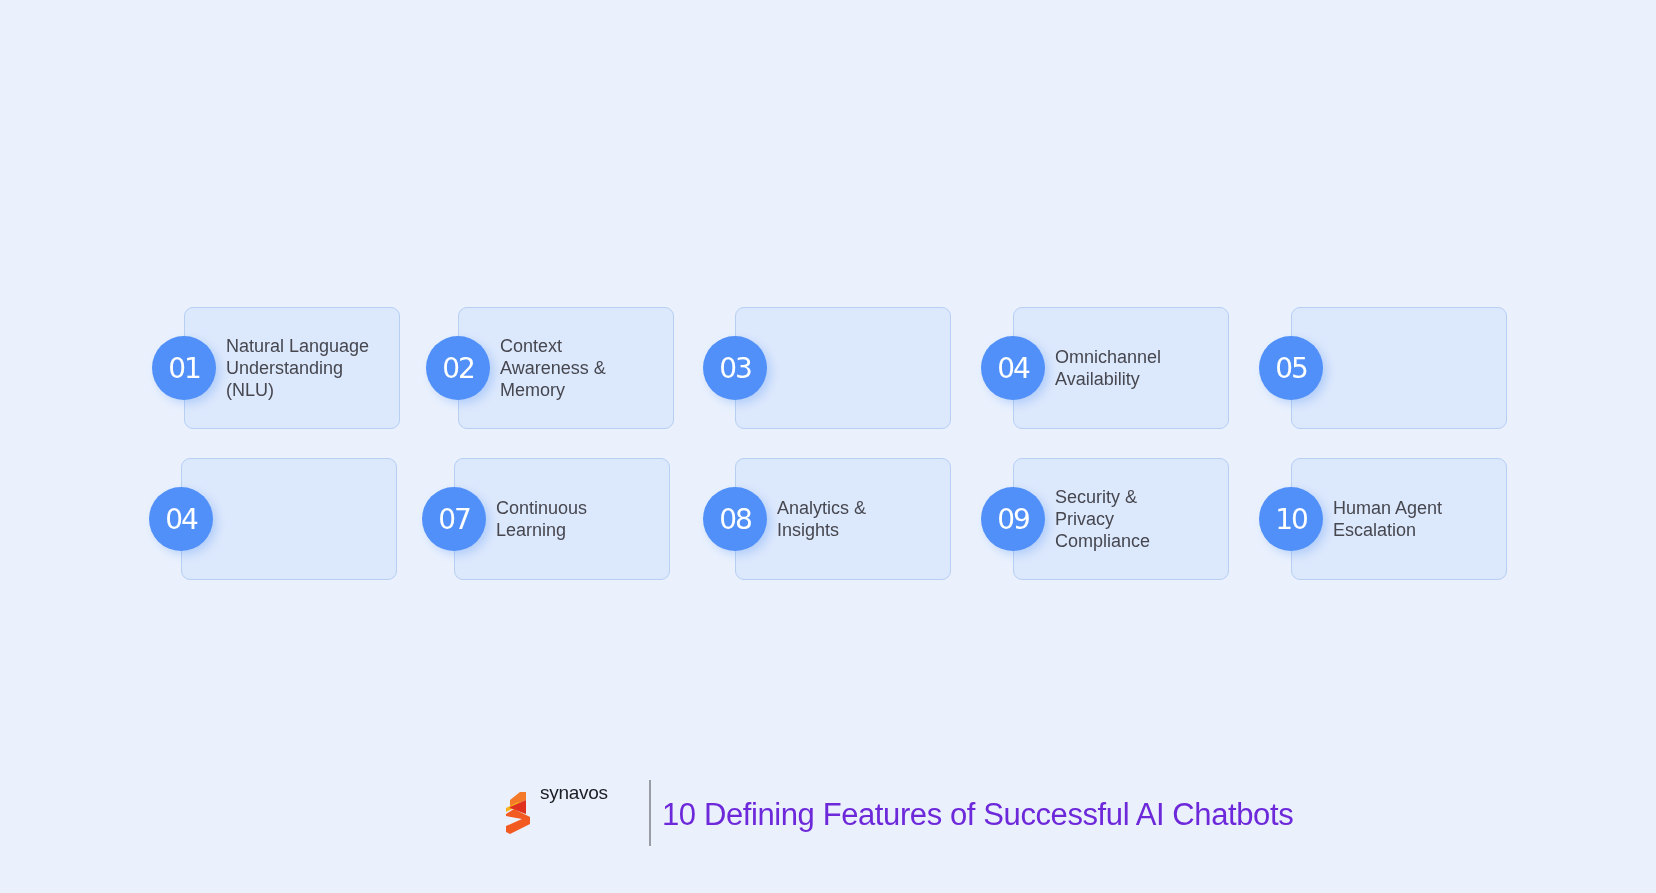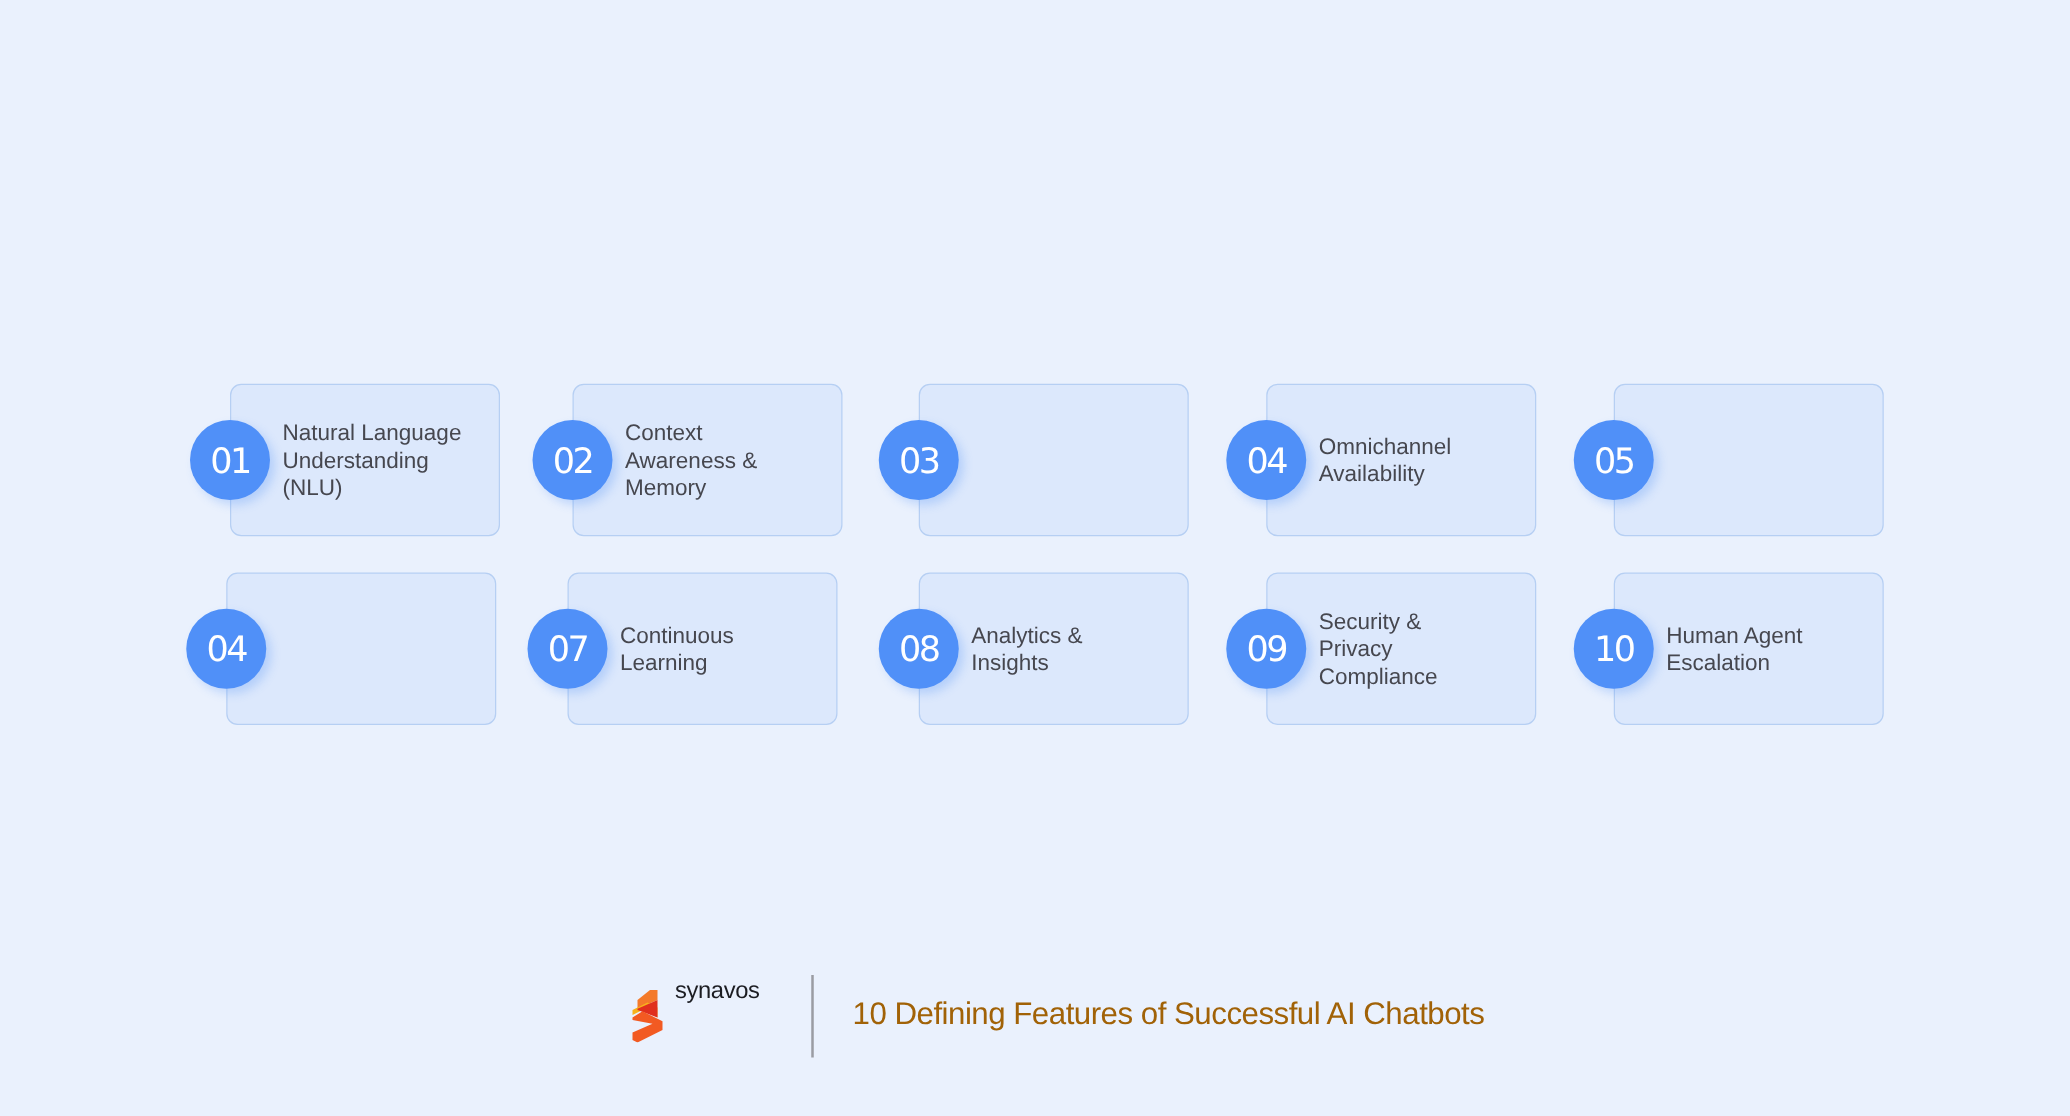--- a/index.html
+++ b/index.html
@@ -43,22 +43,22 @@
   }
   .logo { position: absolute; left: 504px; top: 12px; width: 28px; height: 42px; }
   .brand {
     position: absolute; left: 540px; top: 2px;
     font-size: 19px; color: #1c1d22; letter-spacing: -0.3px;
   }
   .divider {
     position: absolute; left: 649px; top: 0; width: 2px; height: 66px; background: #9a9ca3;
   }
   .title {
-    position: absolute; left: 682px; top: 17px;
-    font-size: 25px; color: #a16207; letter-spacing: -0.4px;
+    position: absolute; left: 662px; top: 17px;
+    font-size: 31px; color: #6d28d9; letter-spacing: -0.4px;
   }
 </style>
 </head>
 <body>
 
 <div>
   <div class="card" style="left:184px;top:307px;">
     <div class="badge">01</div>
     <div class="label">Natural Language
 Understanding

